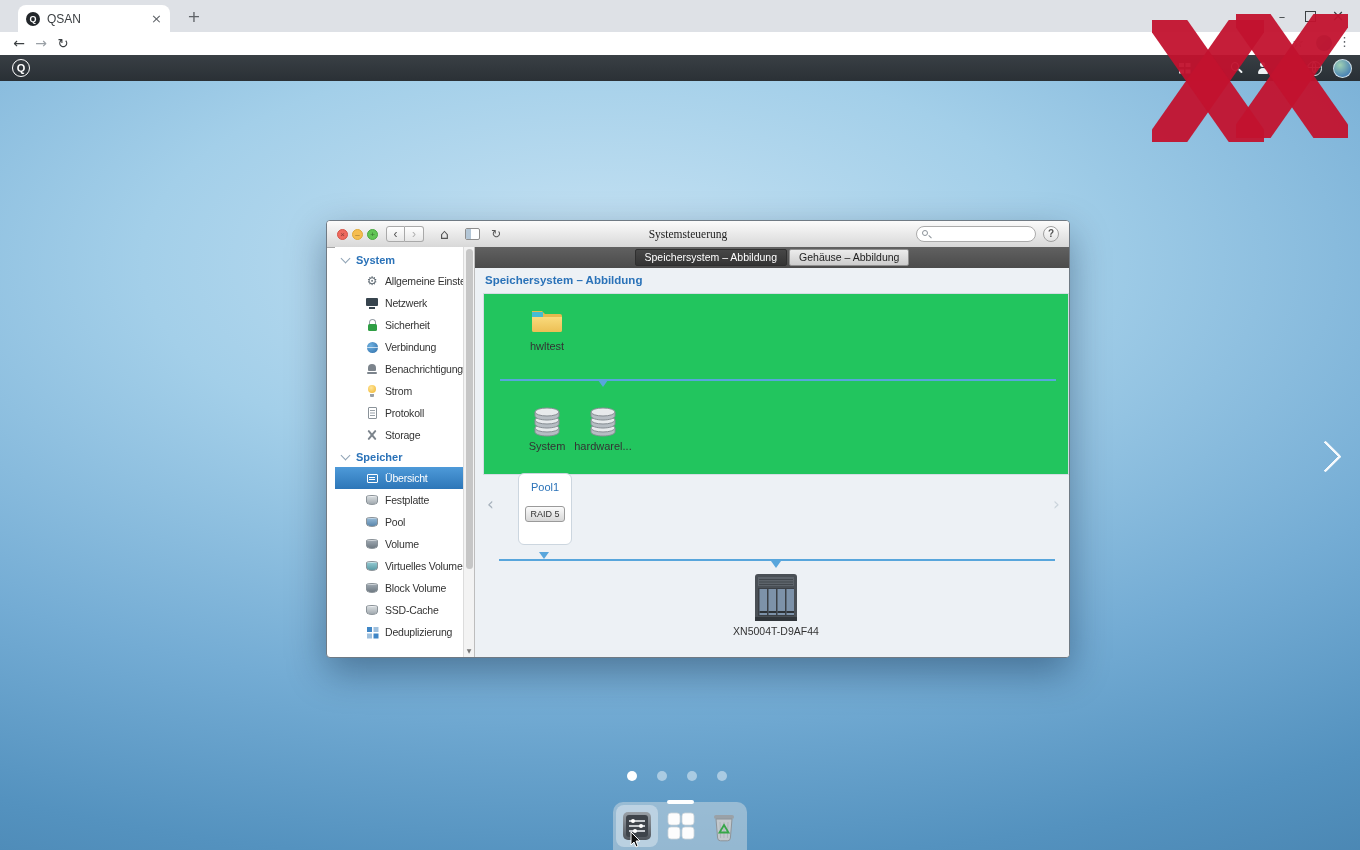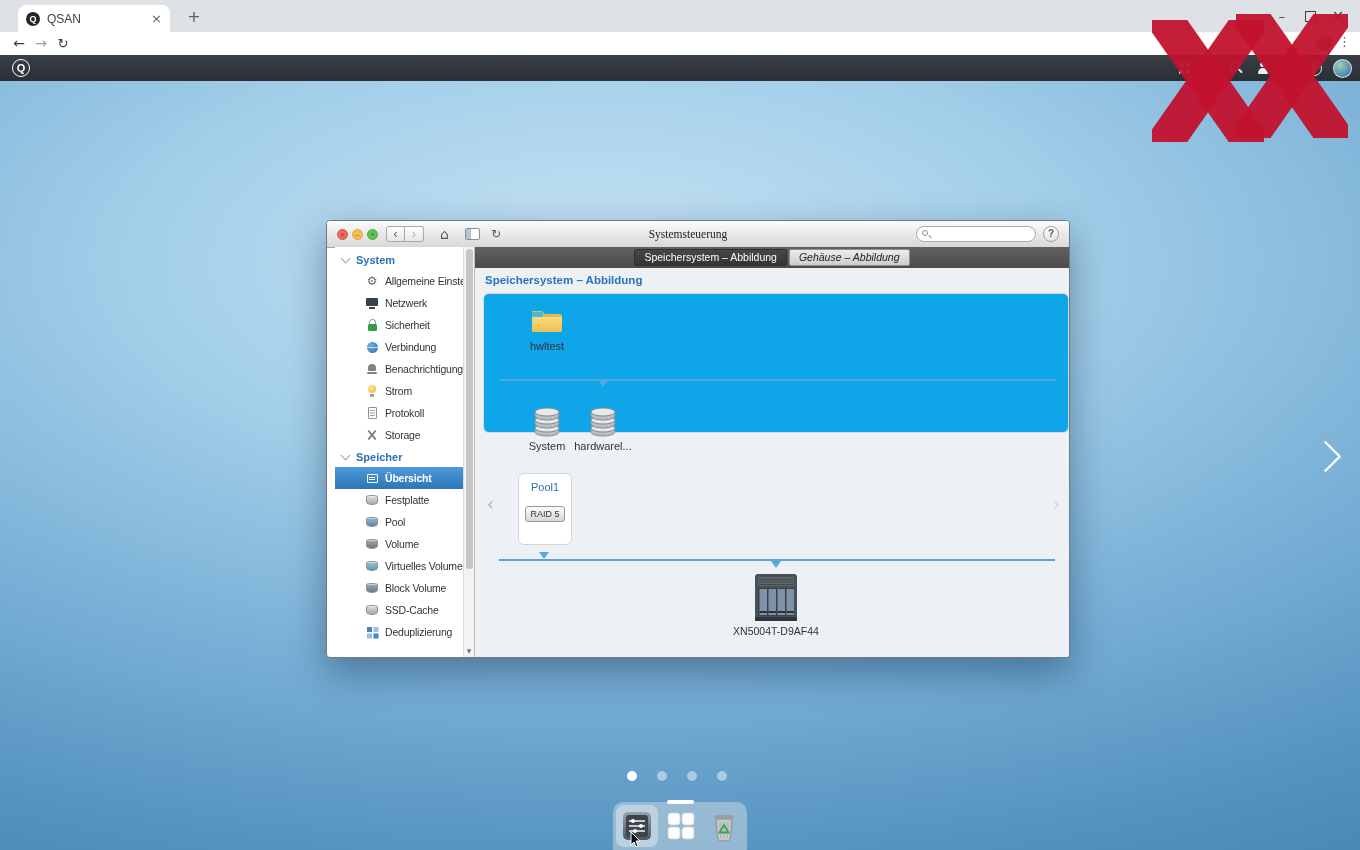--- a/index.html
+++ b/index.html
@@ -137,21 +137,21 @@
   
   .sidebar{width:140px;position:relative;background:#fff;border-right:1px solid #bdbdbd;
            box-sizing:border-box;flex:none;}
   .slist{position:absolute;left:0;top:0;right:11px;bottom:0;overflow:hidden;padding-top:2px;}
   .sec{display:flex;align-items:center;height:21px;padding-left:7px;color:#2a72b8;
        font-weight:bold;font-size:11px;}
   .schev{width:6px;height:6px;border-left:1.4px solid #8fa3b5;border-bottom:1.4px solid #8fa3b5;
          transform:rotate(-45deg);margin:-3px 7px 0 0;flex:none;}
   .sitem{display:flex;align-items:center;height:22px;padding-left:30px;font-size:10.5px;
          letter-spacing:-0.2px;color:#333;white-space:nowrap;overflow:hidden;}
-  .sitem.sel{background:linear-gradient(#4e9ad9,#2d76b8);color:#fff;font-weight:bold;text-align:center;}
+  .sitem.sel{background:linear-gradient(#4e9ad9,#2d76b8);color:#fff;font-weight:normal;text-align:center;}
   .icn{width:14px;height:14px;position:relative;margin-right:6px;flex:none;}
   .ic-gear{text-align:center;font-size:12px;line-height:14px;color:#5f6a73;}
   .ic-gear::before{content:"⚙";}
   .ic-net::before{content:"";position:absolute;left:1px;top:2px;width:12px;height:8px;
       background:#37444e;border-radius:1px;}
   .ic-net::after{content:"";position:absolute;left:4px;top:10.5px;width:6px;height:2px;background:#37444e;}
   .ic-lock::before{content:"";position:absolute;left:3.5px;top:1px;width:7px;height:6px;
       border:1.5px solid #98a0a7;border-bottom:none;border-radius:4px 4px 0 0;box-sizing:border-box;}
   .ic-lock::after{content:"";position:absolute;left:2.5px;top:6px;width:9px;height:7px;
       background:#2f9e44;border-radius:1.5px;}
@@ -199,26 +199,26 @@
       text-align:center;line-height:11px;}
   .sdown::before{content:"▼";}
 
   
   .ccol{flex:1;display:flex;flex-direction:column;min-width:0;}
   .wtabs{height:21px;background:linear-gradient(#616161,#4b4b4b);display:flex;align-items:center;
          justify-content:center;gap:2px;flex:none;}
   .wtab{height:17px;line-height:15px;padding:0 9px;font-size:10.5px;border:1px solid #2f2f2f;
         box-sizing:border-box;border-radius:2px;white-space:nowrap;}
   .wtab.active{background:linear-gradient(#474747,#343434);color:#fff;}
-  .wtab.inactive{background:linear-gradient(#ececec,#cdcdcd);color:#222;border-color:#8f8f8f;font-style:italic;}
+  .wtab.inactive{background:linear-gradient(#ececec,#cdcdcd);color:#222;border-color:#8f8f8f;}
   .main{flex:1;background:#edf1f5;position:relative;overflow:hidden;}
   .mhead{position:absolute;left:10px;top:6px;font-size:11.5px;font-weight:bold;color:#2a72b8;}
 
-  .card{position:absolute;left:8px;top:25px;width:586px;height:140px;background:#0ea5e9;
-        border:1px solid #d5dde4;border-radius:6px;box-sizing:border-box;}
+  .card{position:absolute;left:8px;top:25px;width:586px;height:182px;background:#22c55e;
+        border:1px solid #d5dde4;border-radius:0;box-sizing:border-box;}
   .fold{position:absolute;left:46px;top:12px;width:34px;height:28px;}
   .fold-label{position:absolute;left:23px;top:46px;width:80px;text-align:center;font-size:11px;color:#333;}
   .hline{position:absolute;height:1.5px;background:#58a6dc;}
   .hl1{left:16px;top:85px;width:556px;}
   .tri{position:absolute;width:0;height:0;border-left:5.5px solid transparent;
        border-right:5.5px solid transparent;border-top:7px solid #58a6dc;}
   .tri1{left:114px;top:86px;}
   .dstack{position:absolute;width:30px;height:34px;}
   .d1{left:48px;top:110px;}
   .d2{left:104px;top:110px;}

